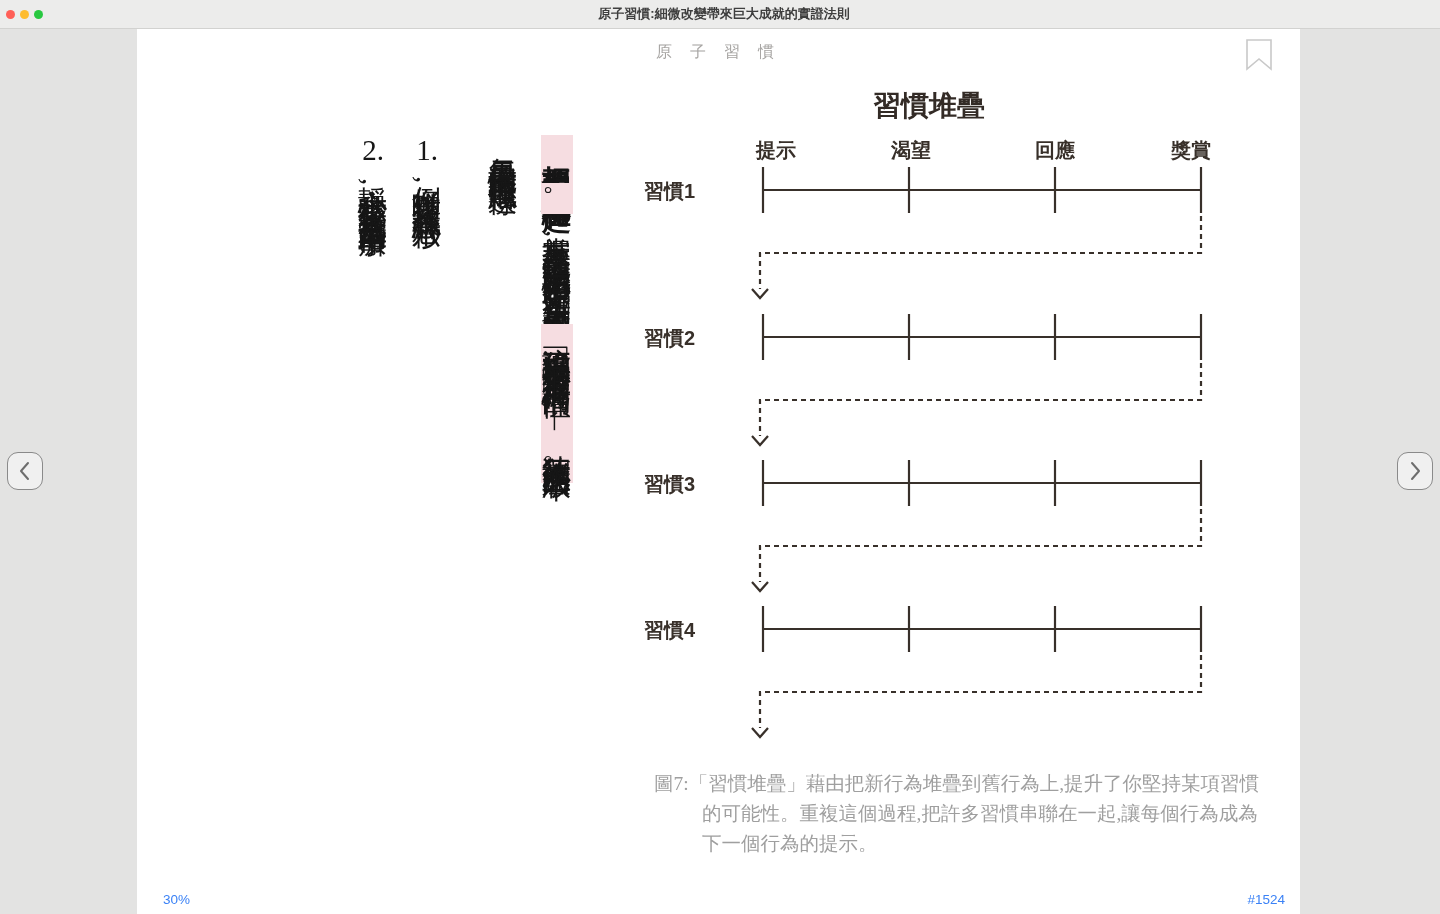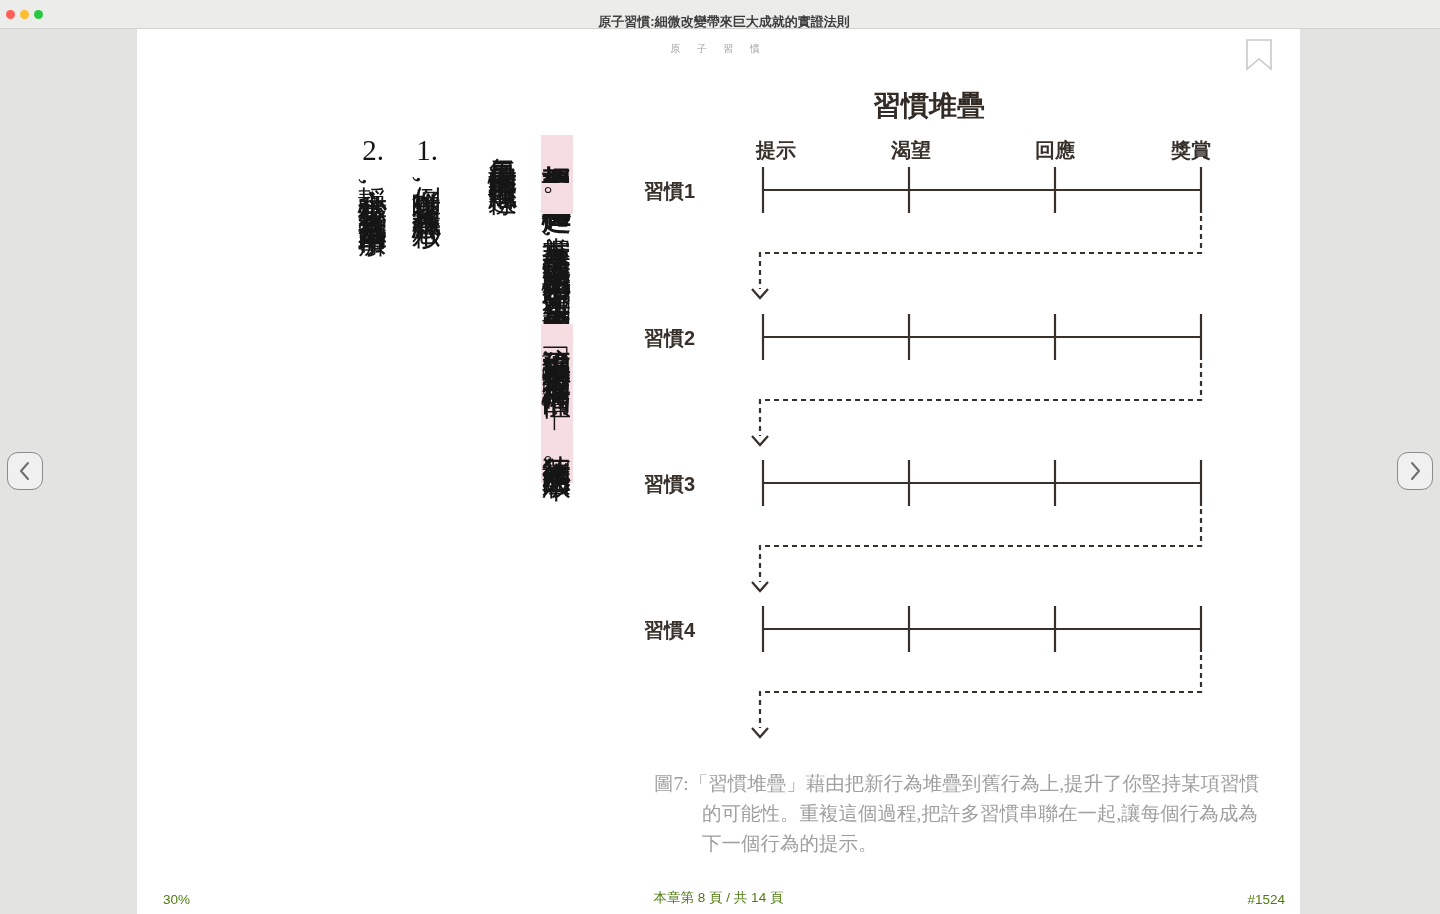--- a/index.html
+++ b/index.html
@@ -12,31 +12,31 @@
   .titlebar{
     position:absolute;top:0;left:0;right:0;height:28px;
     background:#ececeb;border-bottom:1px solid #d2d2d0;z-index:5;
   }
   .traffic{position:absolute;top:10px;left:6px;display:flex;gap:5px;}
   .light{width:9px;height:9px;border-radius:50%;}
   .light.close{background:#ff5f57;}
   .light.min{background:#febc2e;}
   .light.zoom{background:#28c840;}
   .win-title{
-    position:absolute;left:0;right:0;top:8px;height:20px;line-height:28px;
+    position:absolute;left:0;right:0;top:0;height:20px;line-height:28px;
     text-align:center;font-size:13px;font-weight:bold;color:#3e3e3e;padding-left:8px;
   }
   
   .page{
     position:absolute;left:137px;top:29px;width:1163px;bottom:0;
     background:#ffffff;
   }
   .page-header{
     position:absolute;top:13px;left:0;right:0;text-align:center;
-    color:#a6a4a2;font-size:10px;letter-spacing:7px;
+    color:#a6a4a2;font-size:16px;letter-spacing:7px;
     font-family:"Liberation Serif","DejaVu Serif",serif;
   }
   .bookmark{position:absolute;left:1109px;top:10px;width:26px;height:32px;cursor:pointer;}
   
   .vtext{
     position:absolute;left:20px;top:46px;width:427px;height:795px;
     writing-mode:vertical-rl;-webkit-writing-mode:vertical-rl;
     text-orientation:mixed;
     font-family:"Liberation Serif","DejaVu Serif",serif;
     font-size:29px;letter-spacing:2px;color:#161616;
@@ -52,21 +52,21 @@
   .fig-title{font-size:28px;font-weight:bold;fill:#332b26;
     font-family:"Liberation Sans","DejaVu Sans",sans-serif;}
   .fig-label{font-size:20px;font-weight:600;fill:#38302a;
     font-family:"Liberation Sans","DejaVu Sans",sans-serif;}
   .fig-caption{
     position:absolute;left:517px;top:740px;width:568px;
     font-size:19.5px;line-height:30px;color:#9f9f9f;
     padding-left:48px;text-indent:-48px;font-family:Liberation Serif, serif;
   }
   
-  .footer-item{position:absolute;bottom:7px;font-size:13.5px;color:#4d7c0f;}
+  .footer-item{position:absolute;bottom:7px;font-size:13.5px;color:#3b82f6;}
   .progress{left:26px;}
   .pageinfo{left:0;right:0;text-align:center;}
   .location{right:15px;}
   
   .nav{
     position:absolute;top:452px;width:36px;height:38px;box-sizing:border-box;
     border:1.5px solid #8a8a8a;border-radius:11px;
     background:rgba(252,252,252,0.55);
     display:flex;align-items:center;justify-content:center;cursor:pointer;z-index:6;
   }
@@ -161,15 +161,14 @@
       <line x1="425" y1="-23" x2="425" y2="23" stroke="#38302a" stroke-width="2.2"></line>
       <line x1="571" y1="-23" x2="571" y2="23" stroke="#38302a" stroke-width="2.2"></line>
       <path d="M571,26 V63 H130 V99" fill="none" stroke="#38302a" stroke-width="2.2" stroke-dasharray="5 4"></path>
       <polyline points="122,99 130,108 138,99" fill="none" stroke="#38302a" stroke-width="2.2"></polyline>
     </g>
   </svg>
 
   <div class="fig-caption">圖7:「習慣堆疊」藉由把新行為堆疊到舊行為上,提升了你堅持某項習慣的可能性。重複這個過程,把許多習慣串聯在一起,讓每個行為成為下一個行為的提示。</div>
 
   <div class="footer-item progress">30%</div>
-  <div class="footer-item pageinfo">本章第 8 頁 / 共 14 頁</div>
   <div class="footer-item location">#1524</div>
 </div>
 
 </body></html>

